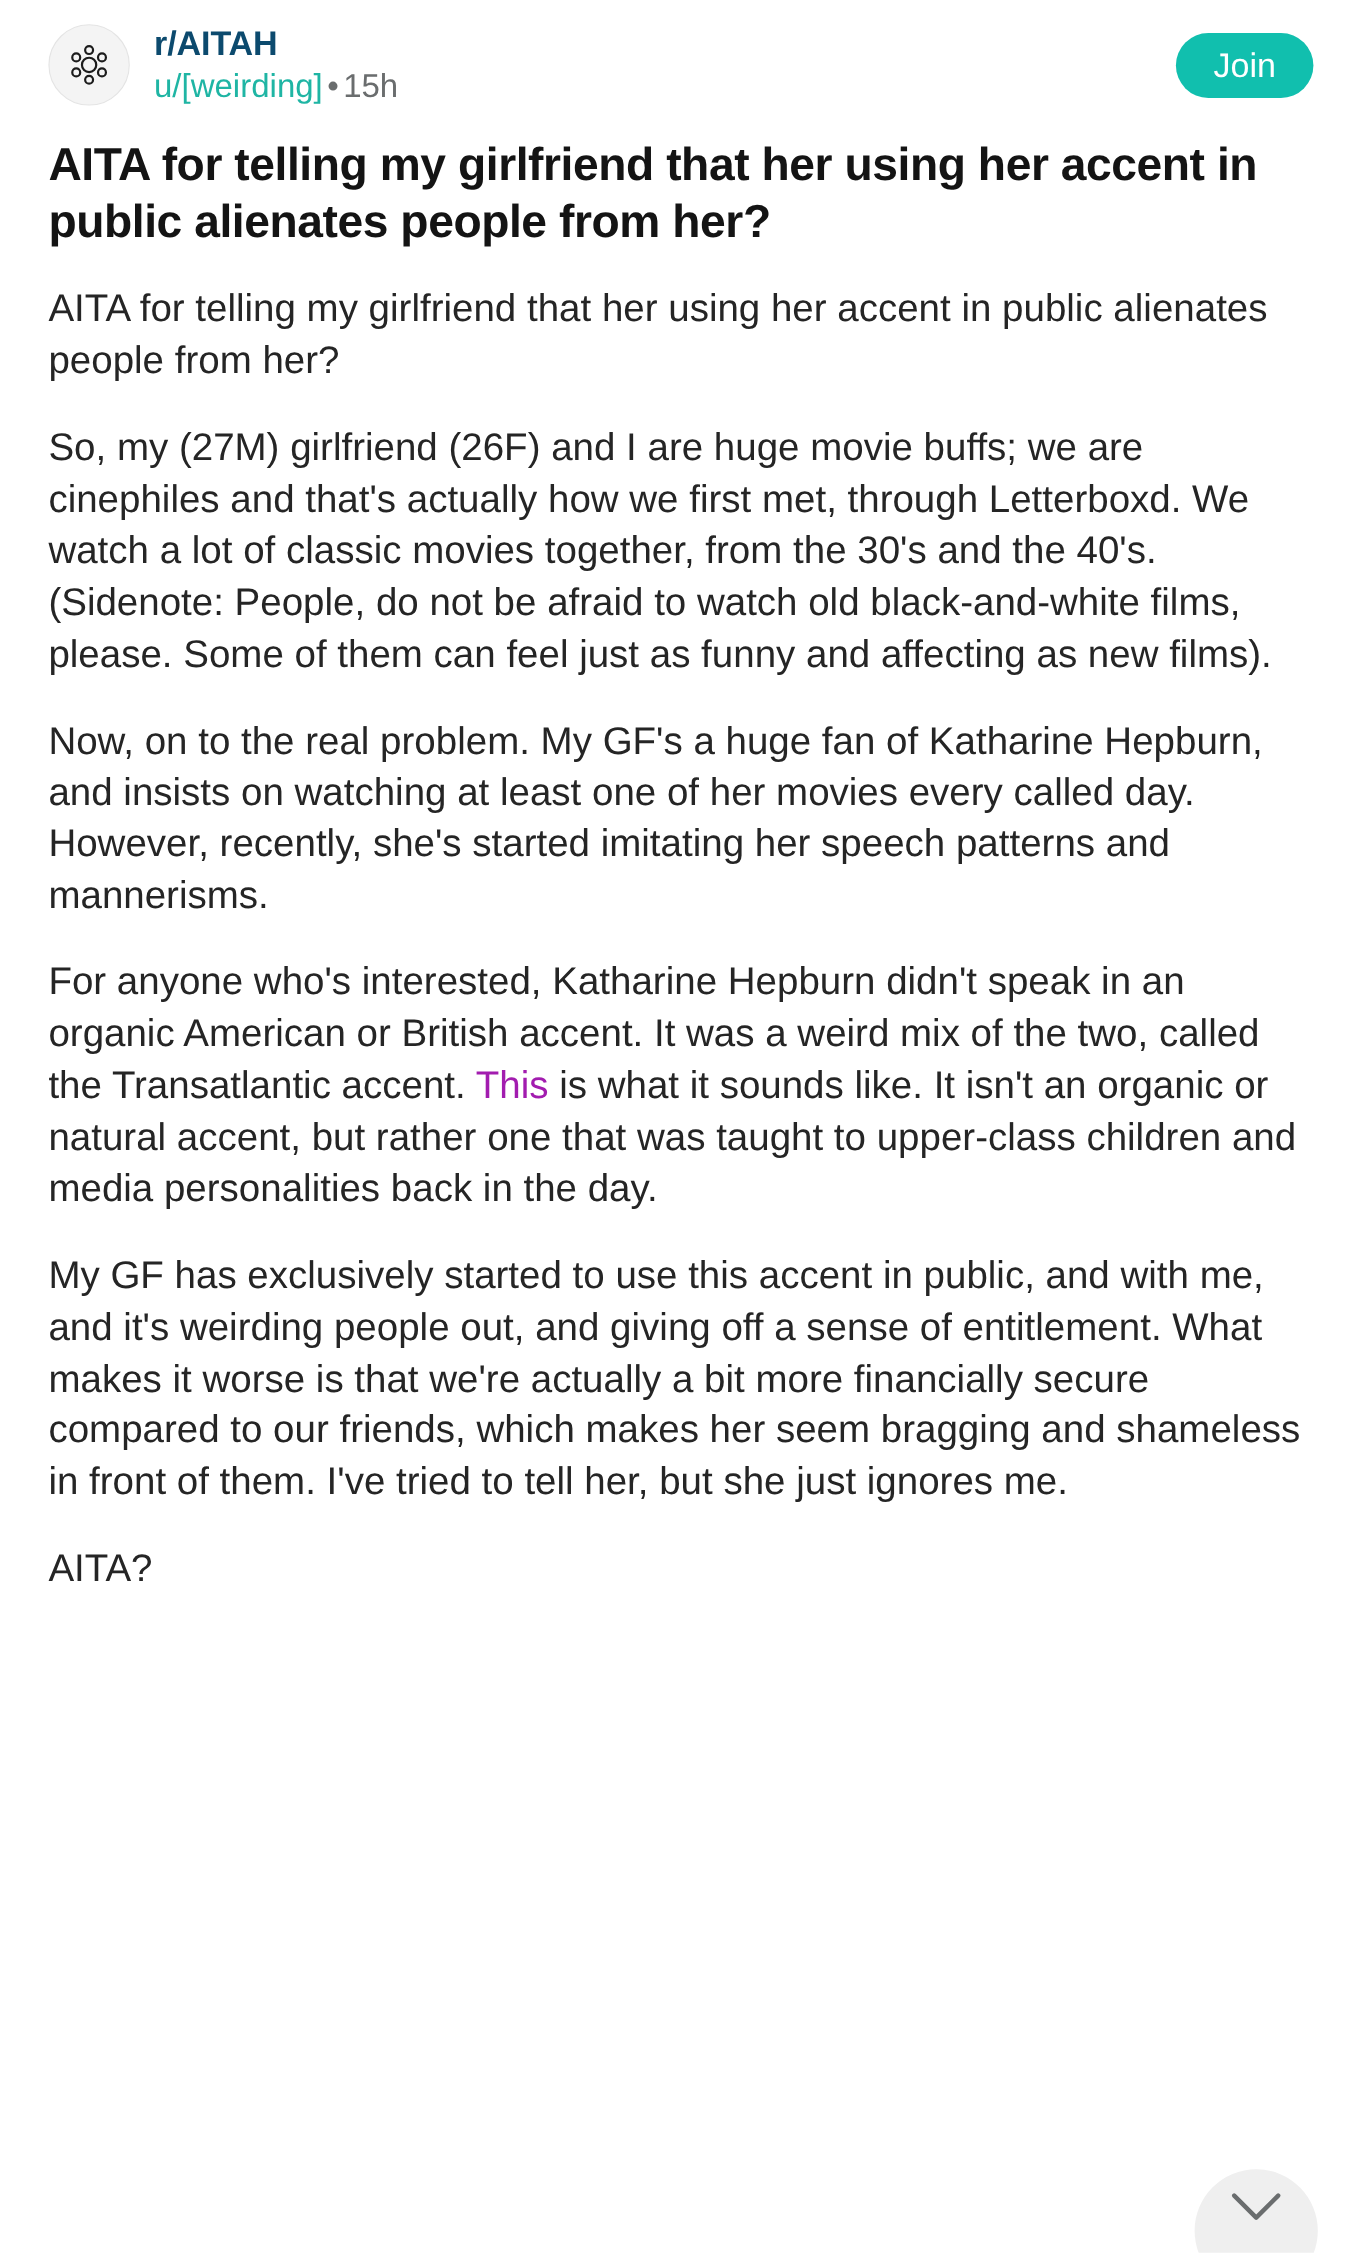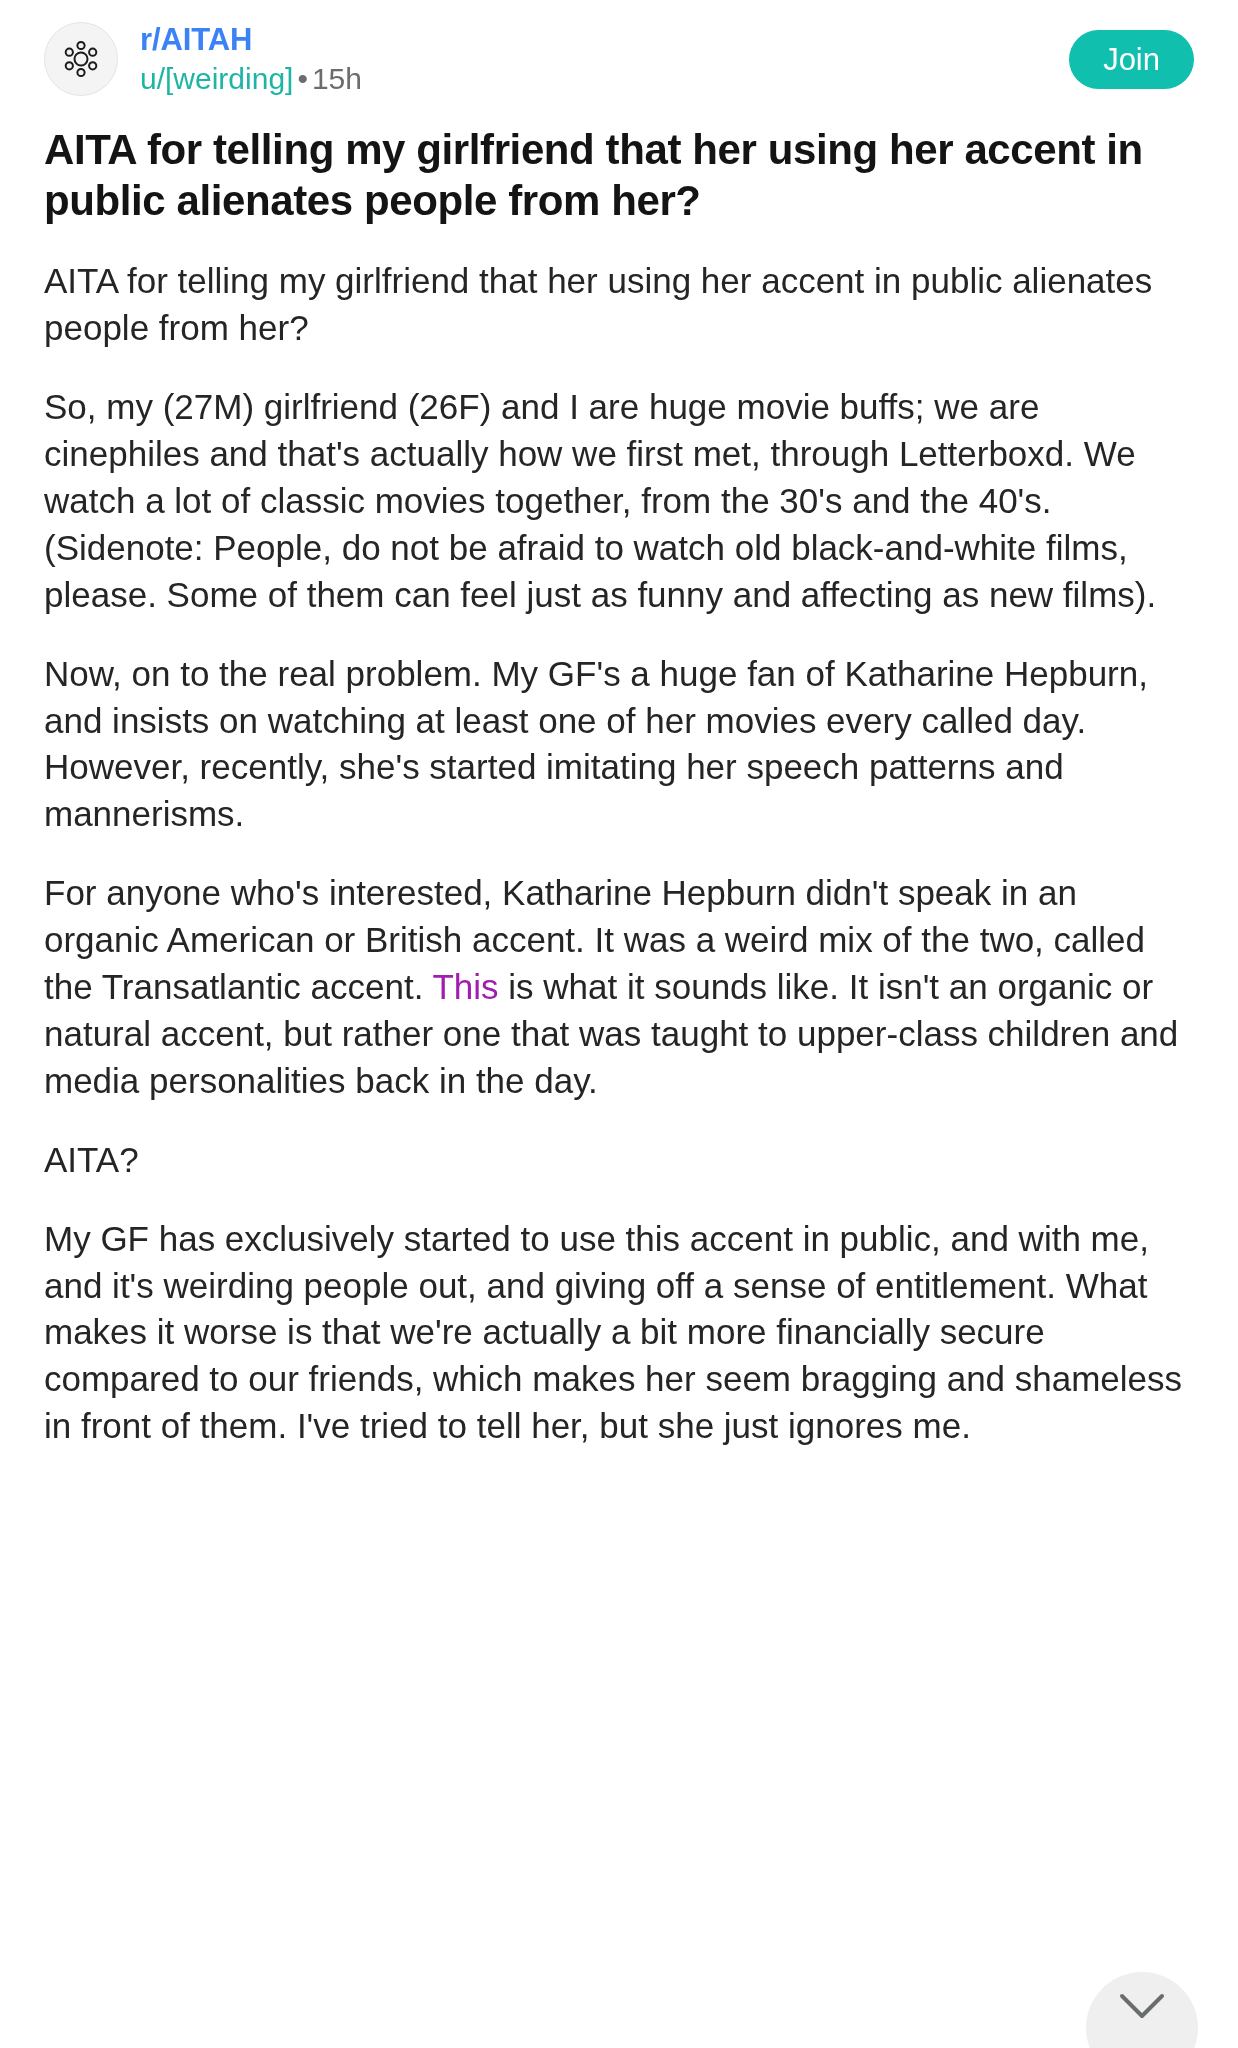--- a/index.html
+++ b/index.html
@@ -45,21 +45,21 @@
 
   .header-text {
     margin-left: 22px;
     flex: 1 1 auto;
     min-width: 0;
     line-height: 1.18;
   }
   .sub-name {
     font-size: 31px;
     font-weight: 700;
-    color: #3b82f6;
+    color: #0c4a6e;
     letter-spacing: -0.1px;
   }
   .byline {
     font-size: 30px;
     color: #6a6d6e;
     margin-top: 2px;
     white-space: nowrap;
   }
   .byline .author {
     color: #1fb5a4;
@@ -159,22 +159,22 @@
     <button class="join-button">Join</button>
   </div>
 
   <h1 class="post-title">AITA for telling my girlfriend that her using her accent in public alienates people from her?</h1>
 
   <div class="post-body">
     <p>AITA for telling my girlfriend that her using her accent in public alienates people from her?</p>
     <p>So, my (27M) girlfriend (26F) and I are huge movie buffs; we are cinephiles and that's actually how we first met, through Letterboxd. We watch a lot of classic movies together, from the 30's and the 40's. (Sidenote: People, do not be afraid to watch old black-and-white films, please. Some of them can feel just as funny and affecting as new films).</p>
     <p>Now, on to the real problem. My GF's a huge fan of Katharine Hepburn, and insists on watching at least one of her movies every called day. However, recently, she's started imitating her speech patterns and mannerisms.</p>
     <p><span>For anyone who's interested, Katharine Hepburn didn't speak in an organic American or British accent. It was a weird mix of the two, called the Transatlantic accent. </span><a class="inline-link" href="#">This</a><span> is what it sounds like. It isn't an organic or natural accent, but rather one that was taught to upper-class children and media personalities back in the day.</span></p>
+    <p>My GF has exclusively started to use this accent in public, and with me, and it's weirding people out, and giving off a sense of entitlement. What makes it worse is that we're actually a bit more financially secure compared to our friends, which makes her seem bragging and shameless in front of them. I've tried to tell her, but she just ignores me.</p>
     <p>AITA?</p>
-    <p>My GF has exclusively started to use this accent in public, and with me, and it's weirding people out, and giving off a sense of entitlement. What makes it worse is that we're actually a bit more financially secure compared to our friends, which makes her seem bragging and shameless in front of them. I've tried to tell her, but she just ignores me.</p>
   </div>
 
   <button class="collapse-fab">
     <svg width="48" height="30" viewBox="0 0 48 30" aria-hidden="true">
       <polyline points="4,4 24,24 44,4" fill="none" stroke="#6a6d6e" stroke-width="4" stroke-linecap="round" stroke-linejoin="round"></polyline>
     </svg>
   </button>
 
 </div>
 

